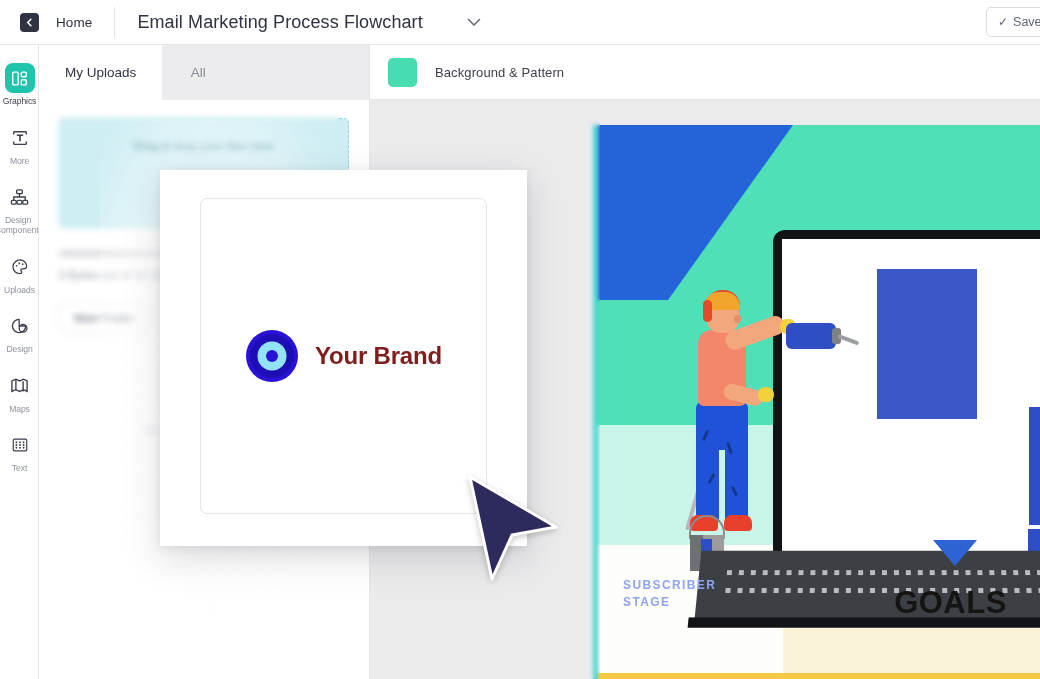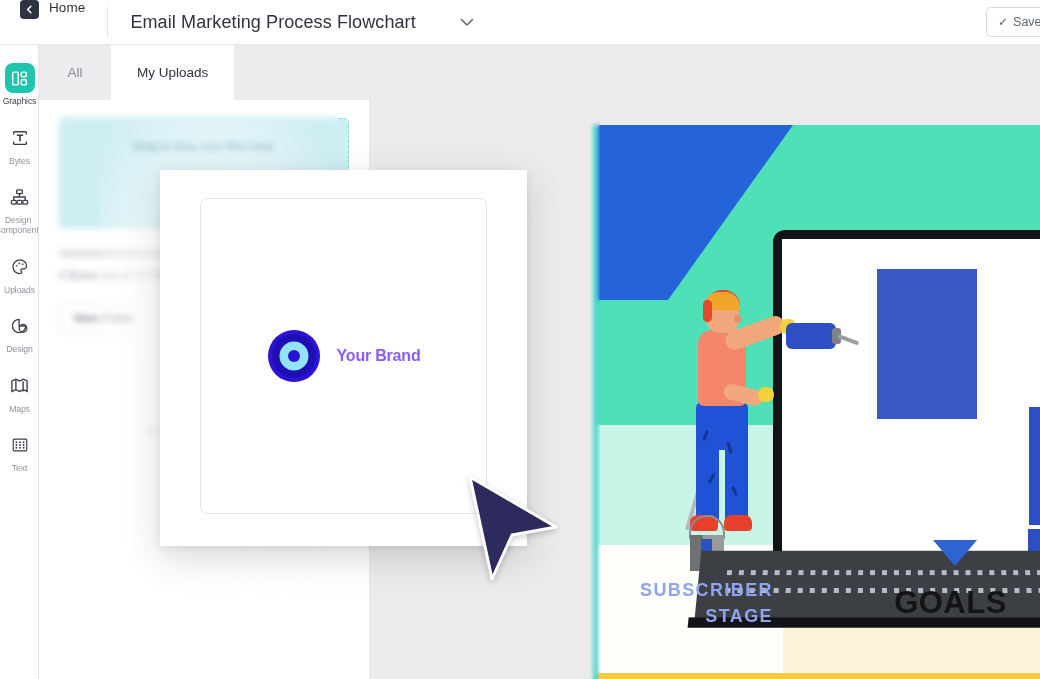--- a/index.html
+++ b/index.html
@@ -12,21 +12,21 @@
   }
   #app { position: relative; width: 1040px; height: 679px; overflow: hidden; background:#fff; }
 
   
   .topbar {
     position: absolute; left: 0; top: 0; width: 1040px; height: 45px;
     background: #ffffff; border-bottom: 1px solid #e6e6e8;
     display: flex; align-items: center; z-index: 60;
   }
   .home-btn {
-    display: flex; gap: 10px;
+    display: flex; align-items: center; gap: 17px;
     padding: 0 22px 0 20px; height: 45px; cursor: pointer;
   }
   .home-badge {
     width: 19px; height: 19px; border-radius: 4px; background: #2f3341;
     display: flex; align-items: center; justify-content: center; flex: 0 0 auto;
   }
   .home-badge svg { display: block; }
   .home-label { font-size: 13.5px; color: #2f3341; letter-spacing: .1px; }
   .topdiv { width: 1px; height: 30px; background: #e4e4e6; }
   .doc-title {
@@ -190,22 +190,22 @@
   .roller {
     position: absolute; left: 98px; top: 33px; width: 50px; height: 26px;
     background: #2e4fc4; border-radius: 6px;
   }
   .roller-cap { position:absolute; left: 144px; top: 38px; width: 9px; height: 16px; background:#7e8287; border-radius: 3px;}
   .roller-arm { position:absolute; left: 150px; top: 44px; width: 22px; height: 4px; background:#9a9da2; border-radius:2px; transform: rotate(20deg); transform-origin:left center;}
   .paint-swipe { position:absolute; left: 95px; top: 30px; width: 100px; height: 150px; background:#2e4fc4; opacity:.94;}
 
   
   .subscriber-lbl {
-    position: absolute; left: 30px; top: 452px; width: 150px; text-align: right;
-    font-size: 18px; font-weight: bold; color: #8fa4f0; letter-spacing: 1.4px;
+    position: absolute; left: 30px; top: 452px; width: 150px; text-align: left;
+    font-size: 12px; font-weight: bold; color: #8fa4f0; letter-spacing: 1.4px;
     line-height: 1.45;
   }
   .goals-lbl {
     position: absolute; left: 265px; top: 460px; width: 185px; text-align: center;
     font-size: 31px; font-weight: bold; color: #141414; letter-spacing: .5px;
   }
   .goals-tri {
     position: absolute; left: 340px; top: 415px; width: 0; height: 0;
     border-left: 22px solid transparent; border-right: 22px solid transparent;
     border-top: 26px solid #2e63d4;
@@ -216,21 +216,21 @@
     position: absolute; left: 160px; top: 170px; width: 367px; height: 376px;
     background: #ffffff; box-shadow: 0 12px 34px rgba(30,34,45,.17), 0 2px 8px rgba(30,34,45,.09);
     z-index: 70;
   }
   .modal-inner {
     position: absolute; left: 40px; top: 28px; width: 287px; height: 316px;
     border: 1px solid #e6e6e8; border-radius: 7px; background: #fff;
     display: flex; align-items: center; justify-content: center; gap: 16px;
   }
   .logo-mark { width: 54px; height: 54px; flex: 0 0 auto; }
-  .brand-text { font-size: 16px; font-weight: bold; color: #8b5cf6; letter-spacing: -.2px; }
+  .brand-text { font-size: 24px; font-weight: bold; color: #7f1d1d; letter-spacing: -.2px; }
 
   
   .cursor-arrow { position: absolute; left: 464px; top: 473px; z-index: 95;
     filter: drop-shadow(0 2px 3px rgba(0,0,0,.22)); }
 
   
   .blur-veil {
     position: absolute; pointer-events: none; z-index: 40;
     backdrop-filter: blur(4px);
   }
@@ -308,28 +308,32 @@
         <div class="kbd-row kbd-r2"></div>
       </div>
 
       <div class="goals-tri"></div>
       <div class="subscriber-lbl"><span>SUBSCRIBER</span><br><span>STAGE</span></div>
       <div class="goals-lbl">GOALS</div>
       <div class="ab-goldbar"></div>
       <div class="ab-tealedge"></div>
     </div>
 
+    <div class="subbar">
+      <div class="swatch"></div>
+      <div class="swatch-lbl">Background &amp; Pattern</div>
+    </div>
   </div>
 
   <div class="veil-canvasedge"></div>
 
   <div class="panel">
     <div class="tabbar">
+      <div class="tab active">My Uploads</div>
       <div class="tab tab-all">All</div>
-      <div class="tab active">My Uploads</div>
     </div>
     <div class="panel-body">
       <div class="dropzone">Drag &amp; drop your files here</div>
       <div class="storage-track"></div>
       <div class="storage-text">0 Bytes out of 10 GB</div>
       <div class="folder-btn">Main Folder</div>
       <div class="empty-note">
         <span>Upload your files</span><br>
         <span>by dragging them here</span>
       </div>
@@ -352,21 +356,21 @@
       <div class="rail-lbl">Graphics</div>
     </div>
 
     <div class="rail-item">
       <div class="rail-ico">
         <svg width="18" height="18" viewBox="0 0 20 20" fill="none" stroke="currentColor" stroke-width="1.5">
           <path d="M3 3h14M3 17h14M3 3v3M17 3v3M3 17v-3M17 17v-3"></path>
           <path d="M6.5 7h7M10 7v6.5" stroke-width="1.8"></path>
         </svg>
       </div>
-      <div class="rail-lbl">Bytes</div>
+      <div class="rail-lbl">More</div>
     </div>
 
     <div class="rail-item">
       <div class="rail-ico">
         <svg width="19" height="19" viewBox="0 0 20 20" fill="none" stroke="currentColor" stroke-width="1.4">
           <rect x="7" y="2" width="6" height="4" rx="1"></rect>
           <rect x="1.5" y="13" width="5" height="4" rx="1"></rect>
           <rect x="7.5" y="13" width="5" height="4" rx="1"></rect>
           <rect x="13.5" y="13" width="5" height="4" rx="1"></rect>
           <path d="M10 6v3.5M4 13v-3.5h12V13"></path>

